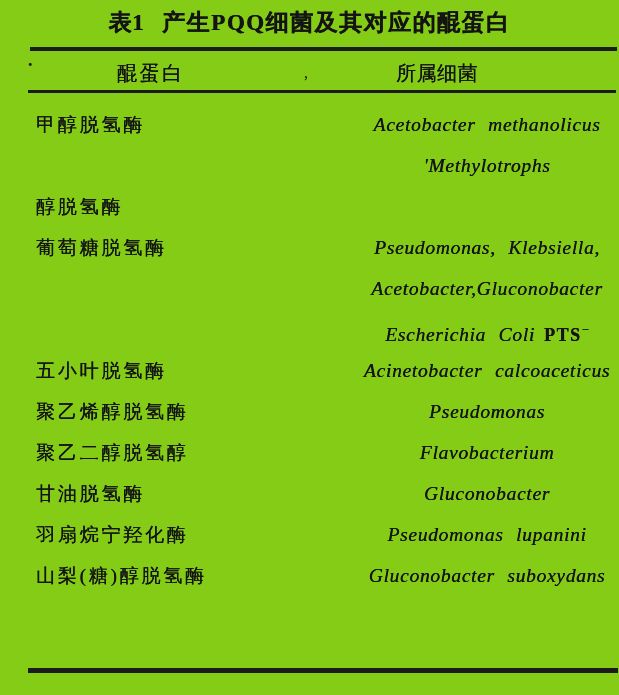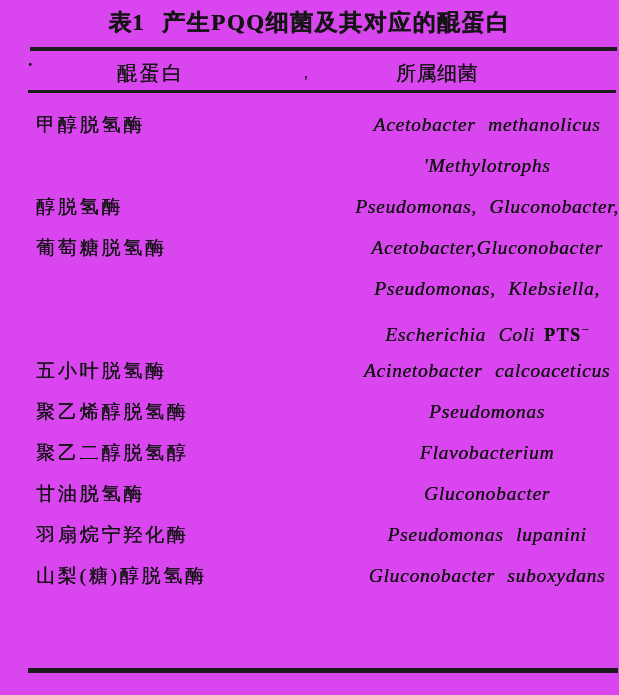--- a/index.html
+++ b/index.html
@@ -1,18 +1,18 @@
 <!DOCTYPE html>
 <html><head>
 <meta charset="utf-8">
 <style>
   html,body{margin:0;padding:0;background:#e8e8e6;}
   .page{
     position:relative;width:619px;height:695px;overflow:hidden;
-    background:#d946ef;color:#141414;
+    background:#84cc16;color:#141414;
     font-family:"Liberation Serif","DejaVu Serif",serif;
   }
   .title{
     position:absolute;top:7px;left:0;width:100%;text-align:center;
     font-weight:bold;font-size:23px;letter-spacing:1.5px;white-space:nowrap;
     text-shadow:0.5px 0 0 currentColor;
   }
   .title .num{letter-spacing:0.5px;margin-right:18px;}
   .rule{position:absolute;background:#1b1b1b;}
   .rule-top{left:30px;width:587px;top:47px;height:4px;}
@@ -67,29 +67,28 @@
       <div class="cell-bacteria">
         <div class="line">Acetobacter methanolicus</div>
         <div class="line">'Methylotrophs</div>
       </div>
     </div>
 
 
     <div class="row">
       <div class="cell-protein">醇脱氢酶</div>
       <div class="cell-bacteria">
-        <div class="line">Pseudomonas, Gluconobacter,</div>
       </div>
     </div>
 
     <div class="row">
       <div class="cell-protein">葡萄糖脱氢酶</div>
       <div class="cell-bacteria">
+        <div class="line">Pseudomonas, Klebsiella,</div>
         <div class="line">Acetobacter,Gluconobacter</div>
-        <div class="line">Pseudomonas, Klebsiella,</div>
         <div class="line"><span>Escherichia Coli</span><span class="caps">PTS</span><span class="sup">−</span></div>
       </div>
     </div>
 
     <div class="row">
       <div class="cell-protein">五小叶脱氢酶</div>
       <div class="cell-bacteria">
         <div class="line">Acinetobacter calcoaceticus</div>
       </div>
     </div>

